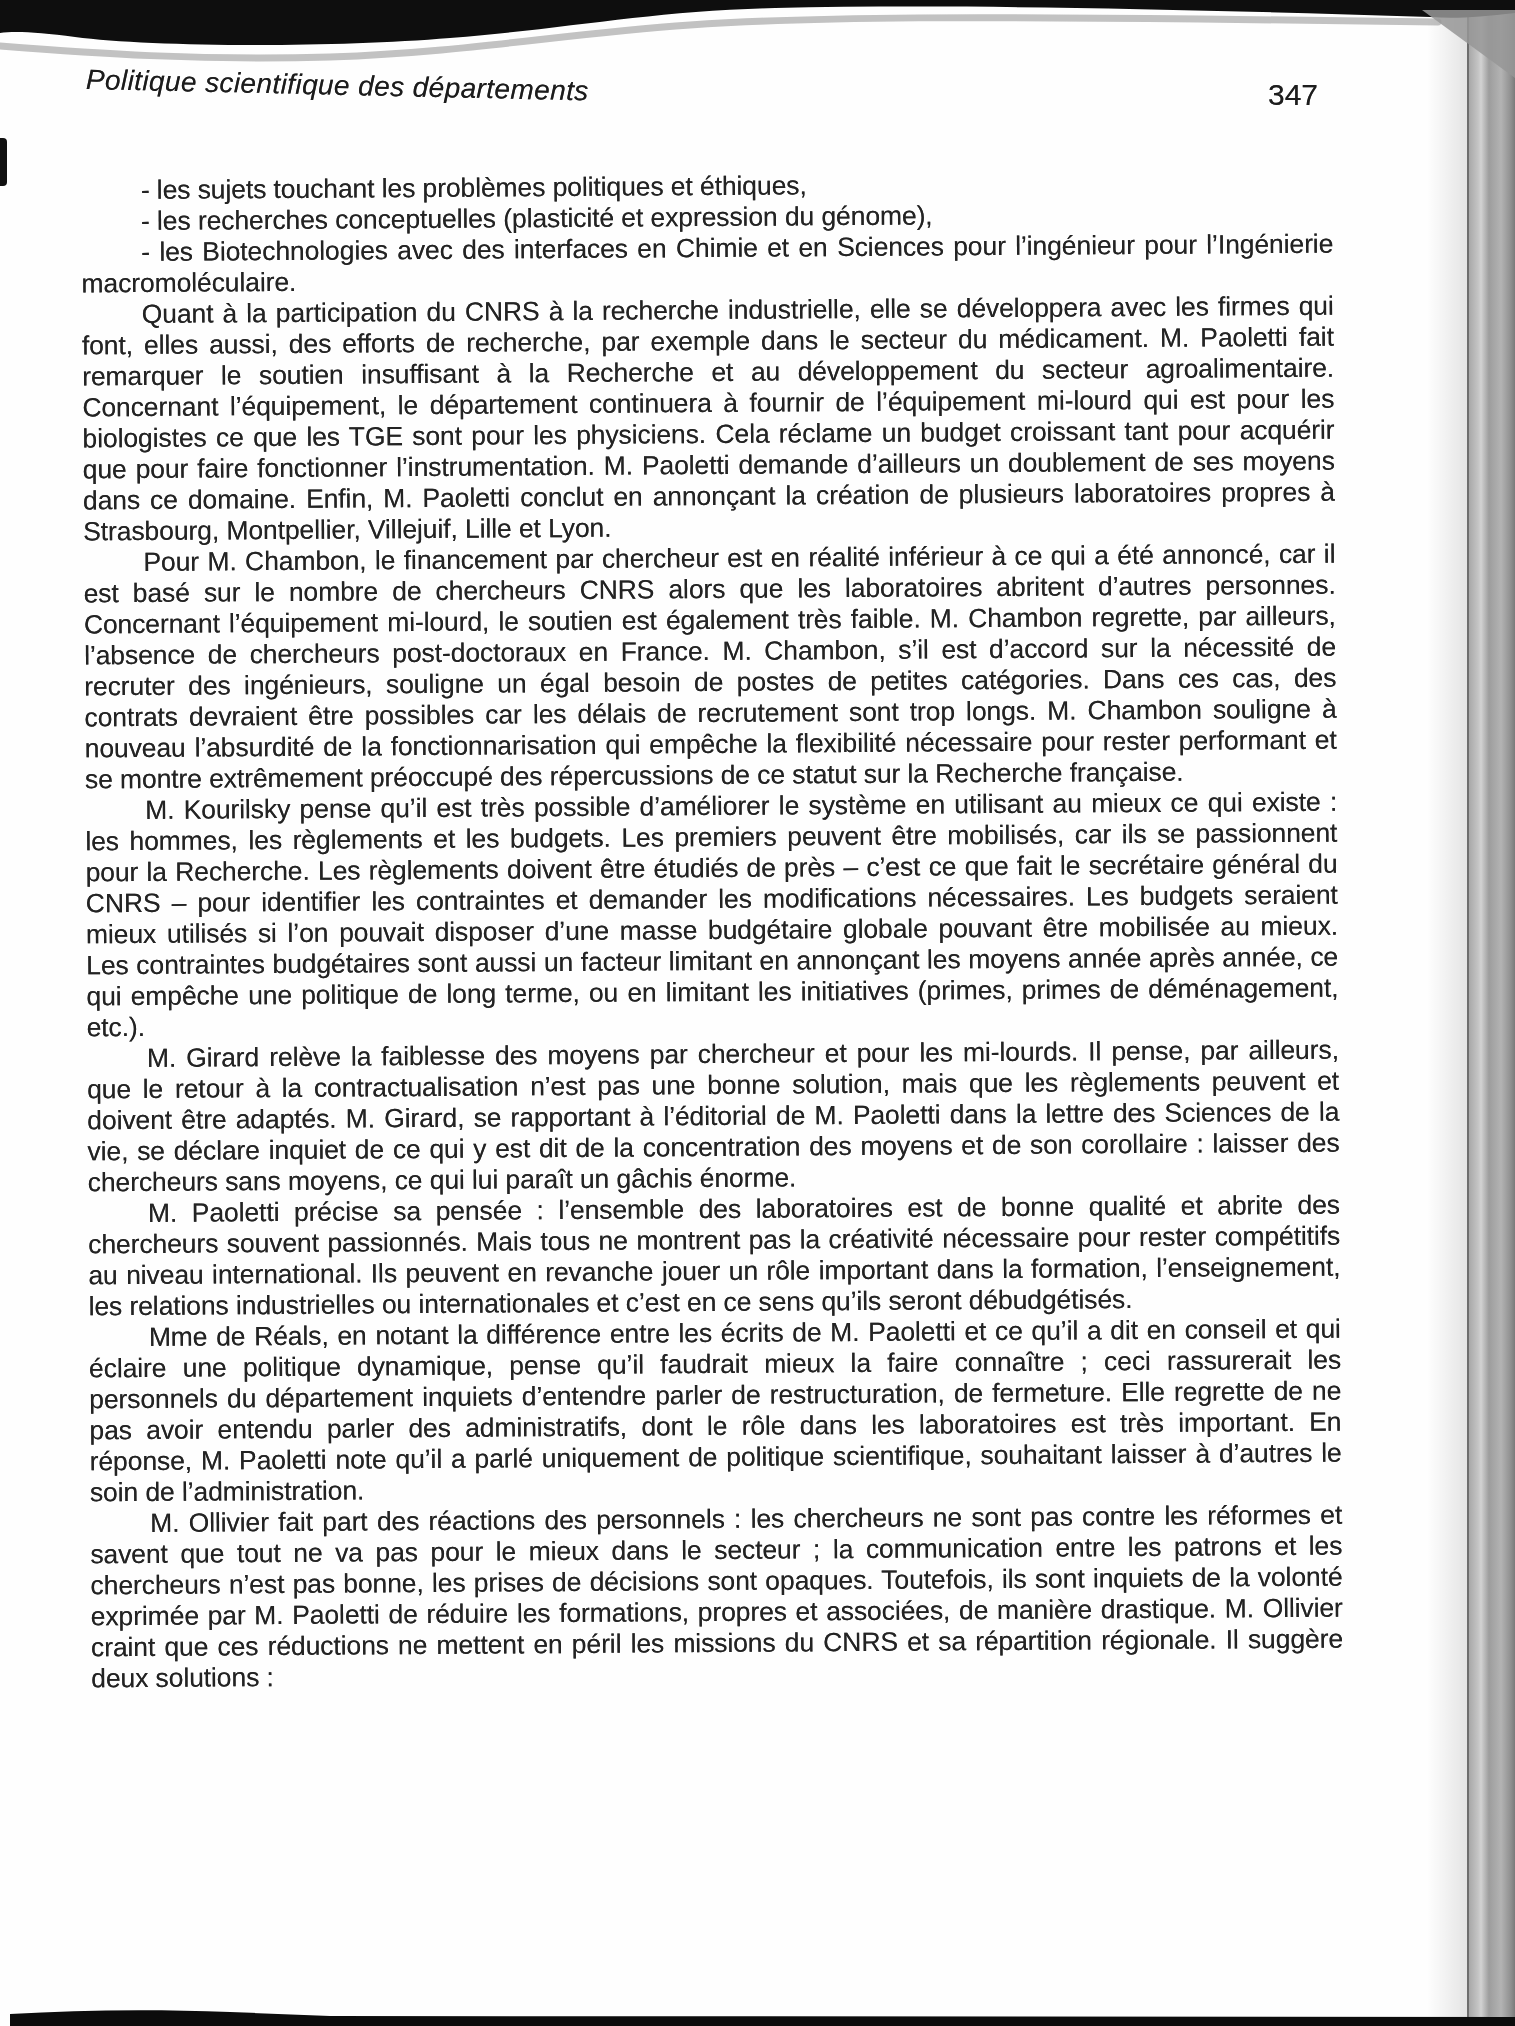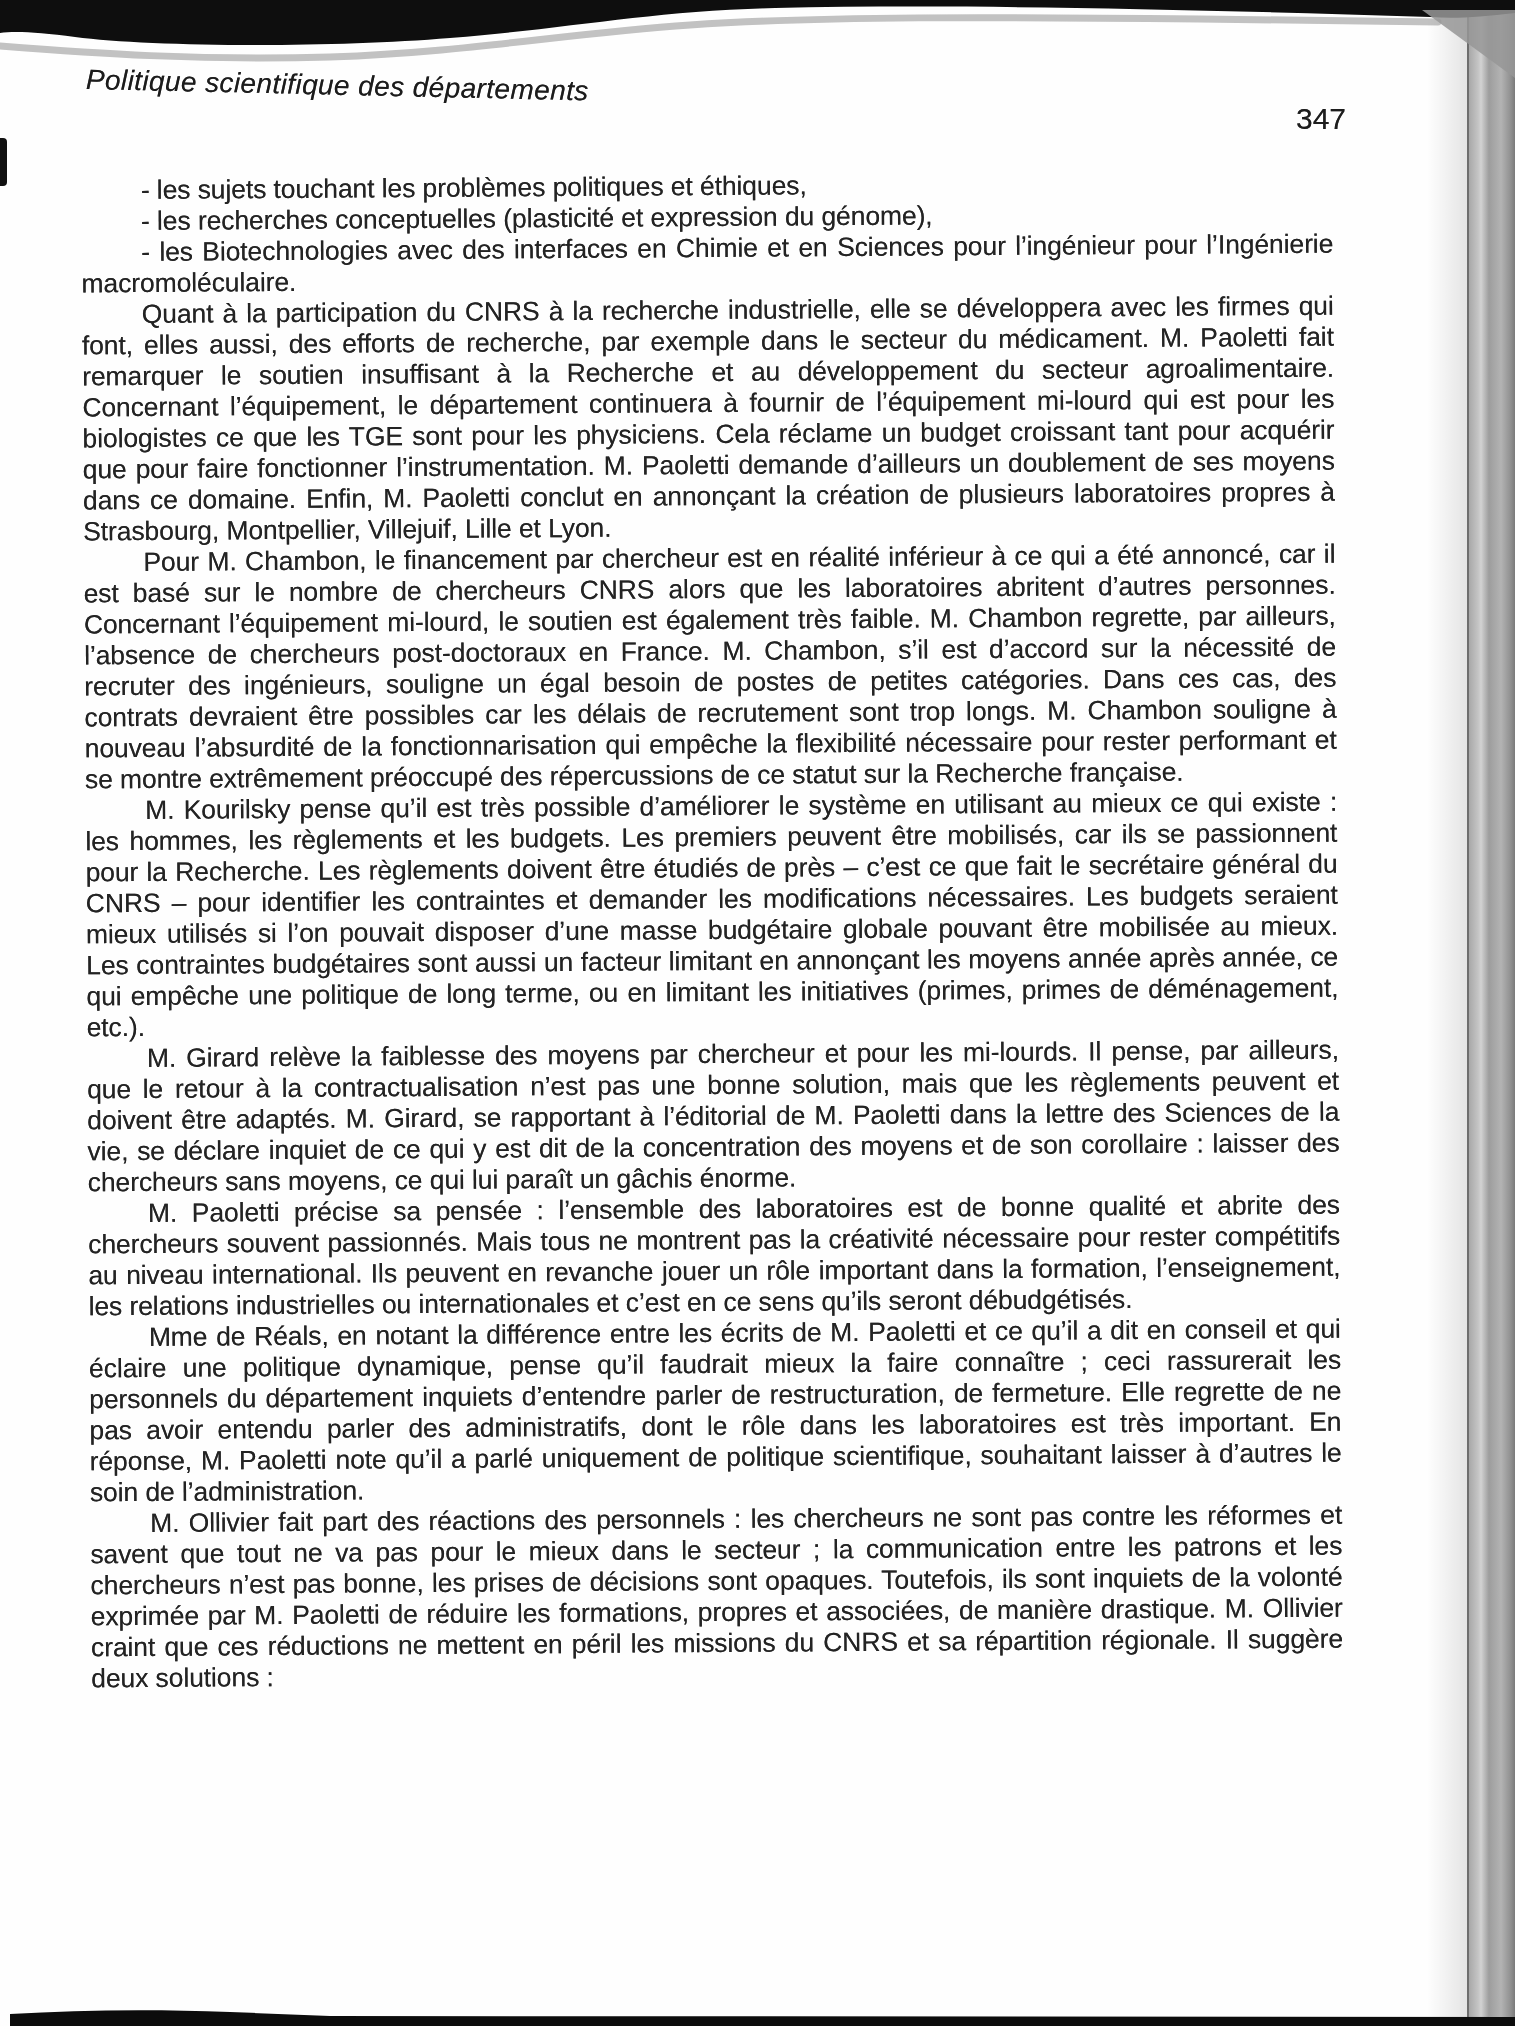--- a/index.html
+++ b/index.html
@@ -66,25 +66,24 @@
     font-size: 28px;
     letter-spacing: 0.4px;
     color: #1c1c1c;
     transform: rotate(1.3deg);
     transform-origin: left center;
     text-shadow: 0 0 0.6px rgba(28,28,28,0.75);
     white-space: nowrap;
   }
   .page-number {
     position: absolute;
-    top: 78px; left: 1296px;
+    top: 78px; left: 1268px;
     font-size: 30px;
     color: #1d1d1d;
     text-shadow: 0 0 0.6px rgba(28,28,28,0.7);
-    margin-top: 24px;
   }
   
   .body-text {
     position: absolute;
     top: 171px; left: 86px;
     width: 1252px;
     font-size: 26.5px;
     line-height: 31px;
     color: #232323;
     text-align: justify;

